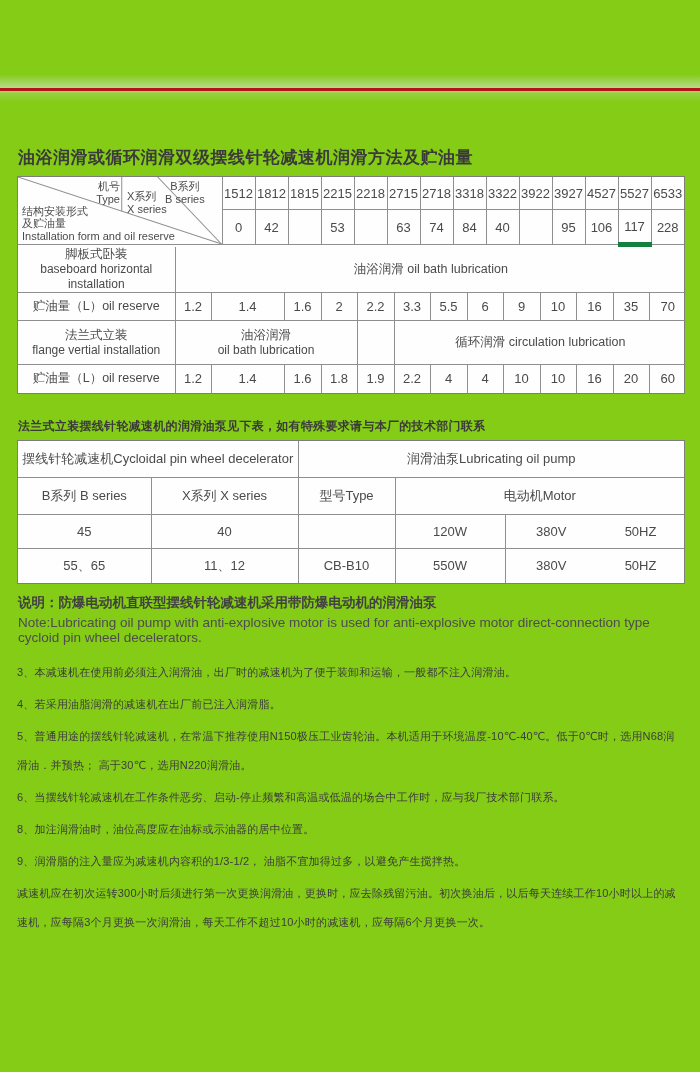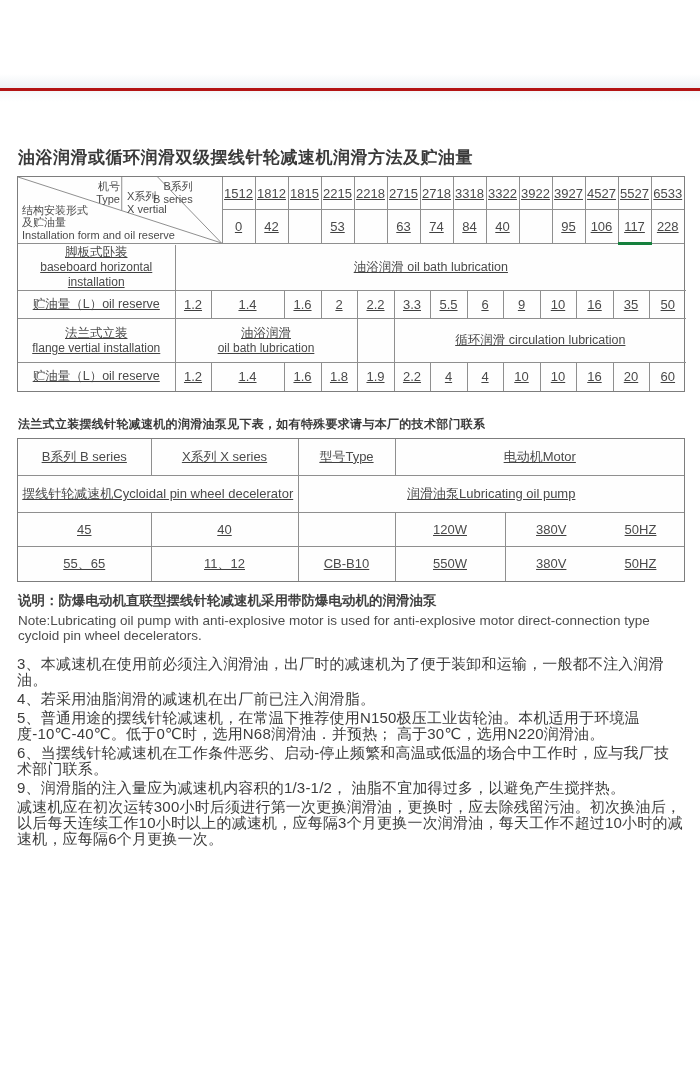--- a/index.html
+++ b/index.html
@@ -1,62 +1,62 @@
 <!DOCTYPE html>
 <html><head>
 <meta charset="utf-8">
 <style>
   html,body{margin:0;padding:0;background:#e8e8e8;}
   .page{
     position:relative;width:700px;height:1072px;margin:0 auto;
-    background:#ffffff;overflow:hidden;
+    background:#84cc16;overflow:hidden;
     font-family:"Liberation Sans","DejaVu Sans",sans-serif;
     color:#404040;
   }
   .rule-shade{position:absolute;top:74px;left:0;right:0;height:28px;
     background:linear-gradient(180deg,rgba(222,230,236,0) 0%,rgba(222,230,236,0.55) 50%,rgba(222,230,236,0.2) 70%,rgba(222,230,236,0) 100%);}
   .red-rule{position:absolute;top:88px;left:0;right:0;height:3px;background:#b31414;}
   .content{position:absolute;top:146px;left:17px;width:666px;}
 
   .t1-zh{font-size:17px;font-weight:bold;color:#3a3a3a;margin:0 0 7px 1px;letter-spacing:0.5px;}
   .t1-en{font-size:15.5px;color:#4d4d4d;margin:0 0 12px 1px;}
 
   .tbl-wrap{border:1px solid #7d7d7d;width:668px;box-sizing:border-box;background:#fefefe;}
-  table{border-collapse:collapse;table-layout:fixed;width:666px;text-decoration:underline;}
+  table{border-collapse:collapse;table-layout:fixed;width:666px;}
   td{border-right:1px solid #8f8f8f;border-bottom:1px solid #8f8f8f;
      text-align:center;vertical-align:middle;font-size:13px;color:#4a4a4a;
      padding:0;overflow:hidden;}
   td.last{border-right:none;}
   tr.bottom td{border-bottom:none;}
 
   
   .corner{position:relative;padding:0;}
   .corner svg{position:absolute;top:0;left:0;width:100%;height:100%;}
   .corner .lb{position:absolute;font-size:11px;line-height:12.5px;color:#4a4a4a;white-space:nowrap;}
   .lb-type{top:3px;left:36px;width:66px;text-align:right;}
   .lb-x{top:13px;left:109px;text-align:left;}
-  .lb-b{top:3px;left:135px;text-align:right;}
+  .lb-b{top:3px;left:147px;text-align:center;}
   .lb-form{bottom:2px;left:4px;text-align:left;font-size:11px;line-height:12.5px;}
 
   .h34 td{height:32px;}
   .lab2{font-size:12.5px;line-height:15px;}
   .small-en{font-size:12px;}
 
   
   .tbl2 td{font-size:13px;}
   td.nbr{border-right:none;}
 
   .sec2-zh{font-size:12px;font-weight:bold;color:#3a3a3a;margin:24px 0 5px 1px;letter-spacing:0.3px;}
   .sec2-en{font-size:14px;color:#4d4d4d;margin:0 0 11px 1px;}
 
   .note-zh{font-size:13.5px;font-weight:bold;color:#414141;margin:10px 0 3px 1px;}
   .note-en{font-size:13.5px;color:#4d4d4d;margin:0 0 0 1px;}
 
   .paras{margin-top:13px;}
-  .paras p{font-size:15px;line-height:16px;margin:3px 0;color:#3c3c3c;letter-spacing:0.2px;}
+  .paras p{font-size:11px;line-height:29px;margin:3px 0;color:#3c3c3c;letter-spacing:0.2px;}
 </style>
 </head>
 <body>
 
 <div class="page">
   <div class="rule-shade"></div>
   <div class="red-rule"></div>
 
   <div class="content">
 
@@ -89,21 +89,21 @@
               <line x1="0" y1="0" x2="204" y2="66" stroke="#8f8f8f" stroke-width="1"></line>
               <line x1="140" y1="0" x2="204" y2="66" stroke="#8f8f8f" stroke-width="1"></line>
               <line x1="104" y1="0" x2="104" y2="33.6" stroke="#8f8f8f" stroke-width="1"></line>
             </svg>
             <div class="lb lb-type">
               <div>机号</div>
                   <div>Type</div>
             </div>
             <div class="lb lb-x">
               <div>X系列</div>
-                  <div>X vertial</div>
+                  <div>X series</div>
             </div>
             <div class="lb lb-b">
               <div>B系列</div>
                   <div>B series</div>
             </div>
             <div class="lb lb-form">
               <div>结构安装形式</div>
               <div>及贮油量</div>
               <div>Installation form and oil reserve</div>
             </div>
@@ -129,21 +129,21 @@
           <td style="border-bottom:1px solid #8f8f8f"></td>
           <td style="border-bottom:1px solid #8f8f8f">53</td>
           <td style="border-bottom:1px solid #8f8f8f"></td>
           <td style="border-bottom:1px solid #8f8f8f">63</td>
           <td style="border-bottom:1px solid #8f8f8f">74</td>
           <td style="border-bottom:1px solid #8f8f8f">84</td>
           <td style="border-bottom:1px solid #8f8f8f">40</td>
           <td style="border-bottom:1px solid #8f8f8f"></td>
           <td style="border-bottom:1px solid #8f8f8f">95</td>
           <td style="border-bottom:1px solid #8f8f8f">106</td>
-          <td style="border-bottom:3px solid #15803d">117</td>
+          <td style="border-bottom:5px solid #15803d">117</td>
           <td class="last" style="border-bottom:1px solid #8f8f8f">228</td>
         </tr>
       </tbody>
         </table>
 
       <table>
         <colgroup>
           <col style="width:157px">
           <col style="width:36px">
             <col style="width:73px">
@@ -174,21 +174,21 @@
           <td>1.6</td>
           <td>2</td>
           <td>2.2</td>
           <td>3.3</td>
           <td>5.5</td>
           <td>6</td>
           <td>9</td>
           <td>10</td>
           <td>16</td>
           <td>35</td>
-          <td class="last">50</td>
+          <td class="last">70</td>
         </tr>
         <tr style="height:44px">
           <td class="lab2">
             <div>法兰式立装</div>
             <div class="small-en">flange vertial installation</div>
           </td>
           <td class="lab2" colspan="4">
             <div>油浴润滑</div>
             <div class="small-en">oil bath lubrication</div>
           </td>
@@ -222,28 +222,28 @@
         <colgroup>
           <col style="width:133px">
             <col style="width:147px">
             <col style="width:97px">
           <col style="width:110px">
             <col style="width:92px">
             <col style="width:87px">
         </colgroup>
         <tbody>
             <tr style="height:37px">
+          <td colspan="2">摆线针轮减速机Cycloidal pin wheel decelerator</td>
+          <td class="last" colspan="4">润滑油泵Lubricating oil pump</td>
+        </tr>
+        <tr style="height:37px">
           <td>B系列 B series</td>
           <td>X系列 X series</td>
           <td>型号Type</td>
           <td class="last" colspan="3">电动机Motor</td>
-        </tr>
-        <tr style="height:37px">
-          <td colspan="2">摆线针轮减速机Cycloidal pin wheel decelerator</td>
-          <td class="last" colspan="4">润滑油泵Lubricating oil pump</td>
         </tr>
         <tr style="height:34px">
           <td>45</td>
           <td>40</td>
           <td></td>
           <td>120W</td>
           <td class="nbr">380V</td>
           <td class="last">50HZ</td>
         </tr>
         <tr style="height:34px" class="bottom">
@@ -259,19 +259,20 @@
     </div>
 
     <p class="note-zh">说明：防爆电动机直联型摆线针轮减速机采用带防爆电动机的润滑油泵</p>
     <p class="note-en">Note:Lubricating oil pump with anti-explosive motor is used for anti-explosive motor direct-connection type cycloid pin wheel decelerators.</p>
 
     <div class="paras">
       <p>3、本减速机在使用前必须注入润滑油，出厂时的减速机为了便于装卸和运输，一般都不注入润滑油。</p>
       <p>4、若采用油脂润滑的减速机在出厂前已注入润滑脂。</p>
       <p>5、普通用途的摆线针轮减速机，在常温下推荐使用N150极压工业齿轮油。本机适用于环境温度-10℃-40℃。低于0℃时，选用N68润滑油．并预热； 高于30℃，选用N220润滑油。</p>
       <p>6、当摆线针轮减速机在工作条件恶劣、启动-停止频繁和高温或低温的场合中工作时，应与我厂技术部门联系。</p>
+      <p>8、加注润滑油时，油位高度应在油标或示油器的居中位置。</p>
       <p>9、润滑脂的注入量应为减速机内容积的1/3-1/2， 油脂不宜加得过多，以避免产生搅拌热。</p>
       <p>减速机应在初次运转300小时后须进行第一次更换润滑油，更换时，应去除残留污油。初次换油后，以后每天连续工作10小时以上的减速机，应每隔3个月更换一次润滑油，每天工作不超过10小时的减速机，应每隔6个月更换一次。</p>
 
     </div>
 
   </div>
 </div>
 
 </body></html>

